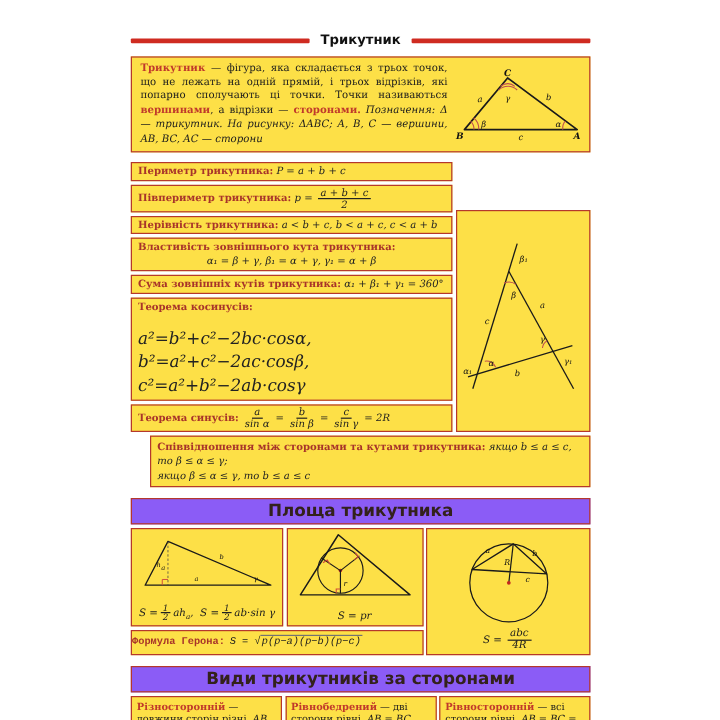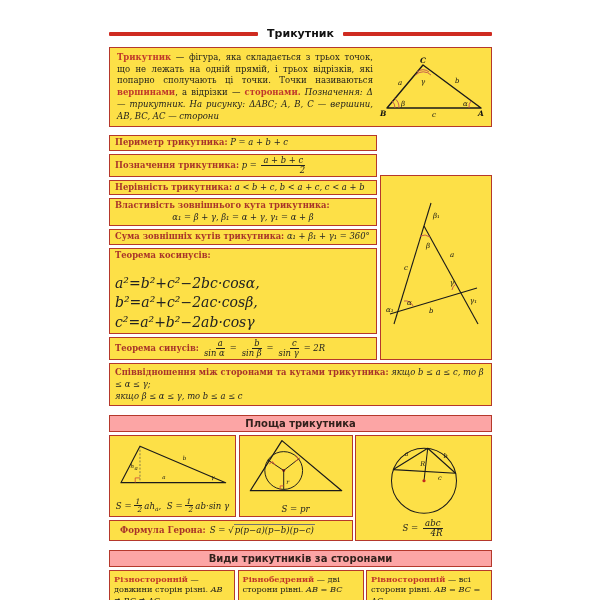--- a/index.html
+++ b/index.html
@@ -27,47 +27,47 @@
   .red-term{color:#c0392b;font-weight:bold;}
   .math{font-style:italic;}
   
   .ftable{display:flex;gap:3px;margin-top:8px;}
   .fleft{display:flex;flex-direction:column;gap:3px;width:316px;}
   .frow{padding:1px 5px;font-size:8.4px;line-height:1.4;}
   .flabel{color:#a8342a;font-weight:bold;}
   .fformula{color:#222;}
   .centerline{text-align:center;}
   .fright{flex:1;display:flex;align-items:center;justify-content:center;padding:3px;margin-top:40px;}
-  .fullrow{margin-top:3px;padding:2px 5px;font-size:8.4px;line-height:1.45;}
-  
-  .frac{display:inline-flex;flex-direction:column;align-items:flex-end;
+  .fullrow{margin-top:3px;padding:2px 5px;font-size:8.4px;line-height:1.45;margin-left:16px;}
+  
+  .frac{display:inline-flex;flex-direction:column;align-items:center;
         vertical-align:middle;line-height:1.05;margin:0 2px;font-style:italic;}
   .frac .num{border-bottom:0.9px solid #222;padding:0 2px;}
   .sfrac{font-size:7.4px;}
   
   .rad{border-top:1px solid #737373;padding:0 1px;}
   .sqrt{font-style:normal;}
   
   .band{
-    border:1.4px solid #b5382c;background:#fca5a5;
-    font-family:"DejaVu Sans", sans-serif;font-weight:bold;font-size:10px;
+    border:1.4px solid #b5382c;background:#8b5cf6;
+    font-family:"DejaVu Sans", sans-serif;font-weight:bold;font-size:14px;
     color:#33211c;text-align:center;padding:2px 0 2.5px 0;
   }
   
   .area-grid{
     display:grid;margin-top:2.5px;
     grid-template-columns:127px 114px 1fr;
     grid-template-rows:auto auto;
     gap:2.5px;
   }
   .acell{padding:2px 3px;display:flex;flex-direction:column;align-items:center;justify-content:space-between;}
   .acell .fline{font-size:8.6px;margin-top:1px;}
   .c3{grid-column:3;grid-row:1 / span 2;justify-content:center;gap:2px;}
-  .heron{grid-column:1 / span 2;grid-row:2;padding:3px 10px;font-size:8.6px;
-         display:flex;align-items:center;gap:4px;}
+  .heron{grid-column:1 / span 2;grid-row:2;padding:3px 0;font-size:8.6px;
+         display:flex;align-items:center;gap:4px;font-family:Liberation Mono, monospace;}
   
   .sect{margin-top:9px;}
   .tgrid{display:grid;grid-template-columns:1fr 1fr 1fr;gap:2.5px;margin-top:2.5px;}
   .tcell{padding:3px 4px 2px 4px;font-size:8.2px;line-height:1.32;display:flex;flex-direction:column;}
   .tcell svg{margin-top:auto;align-self:center;}
   
   svg{display:block;}
   .tri{stroke:#1a1a1a;stroke-width:1.4;fill:none;stroke-linejoin:round;}
   .thin{stroke:#1a1a1a;stroke-width:1.1;fill:none;}
   .arc{stroke:#c0504d;stroke-width:0.9;fill:none;}
@@ -113,21 +113,21 @@
 
   <div class="ftable">
     <div class="fleft">
 
       <div class="rbox frow">
         <span class="flabel">Периметр трикутника:</span>
         <span class="math fformula">P = a + b + c</span>
       </div>
 
       <div class="rbox frow">
-        <span class="flabel">Позначення трикутника:</span>
+        <span class="flabel">Півпериметр трикутника:</span>
         <span class="math fformula">p =</span>
         <span class="frac">
             <span class="num">a + b + c</span>
             <span>2</span>
           </span>
       </div>
 
       <div class="rbox frow">
         <span class="flabel">Нерівність трикутника:</span>
         <span class="math fformula">a &lt; b + c,  b &lt; a + c,  c &lt; a + b</span>

